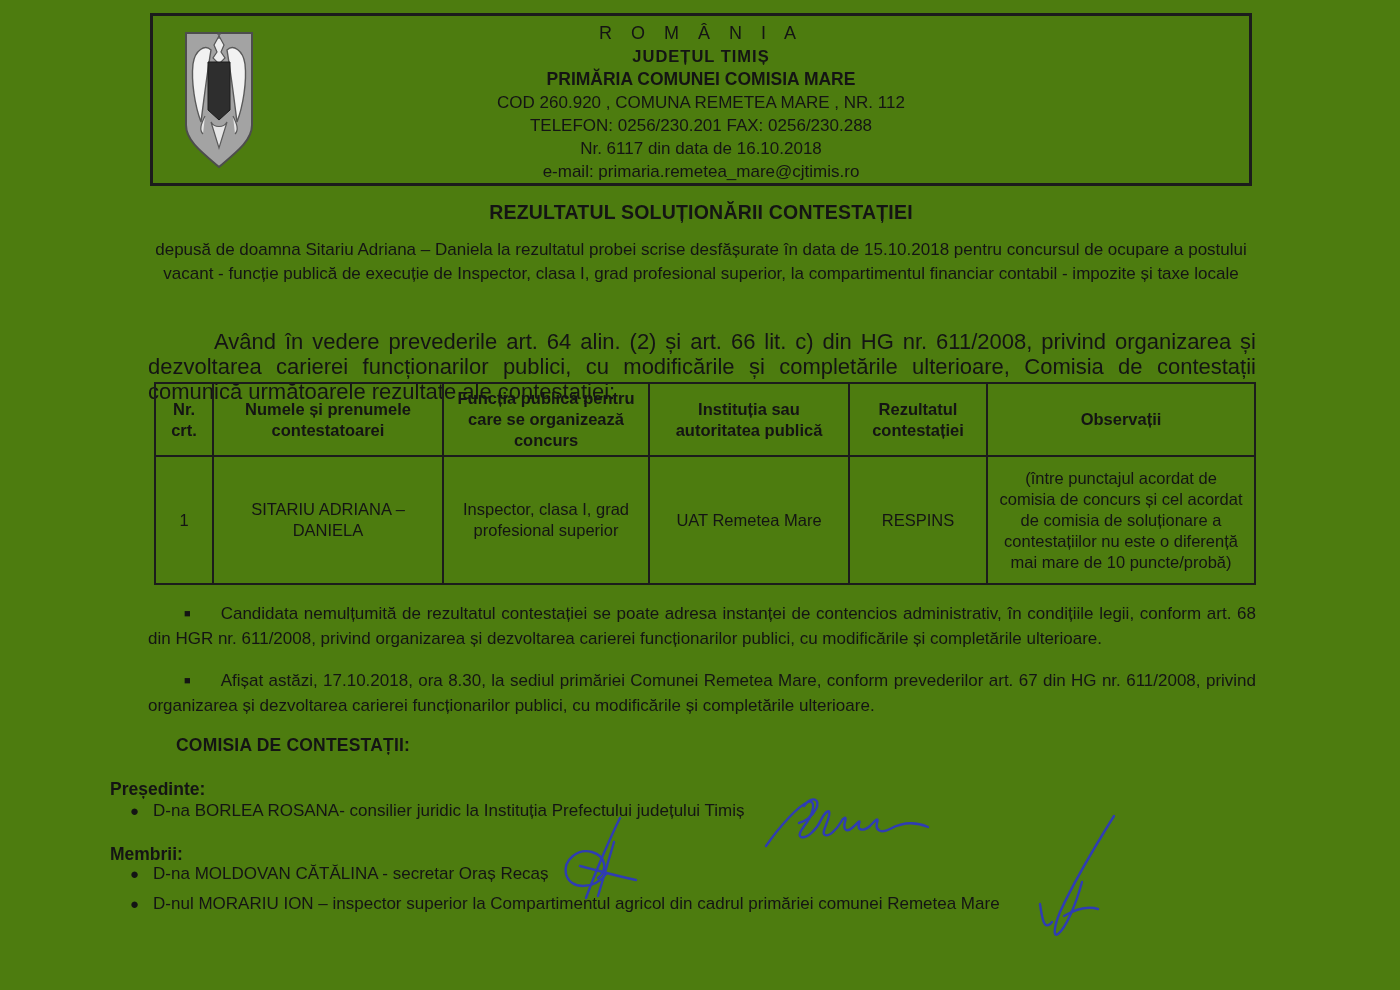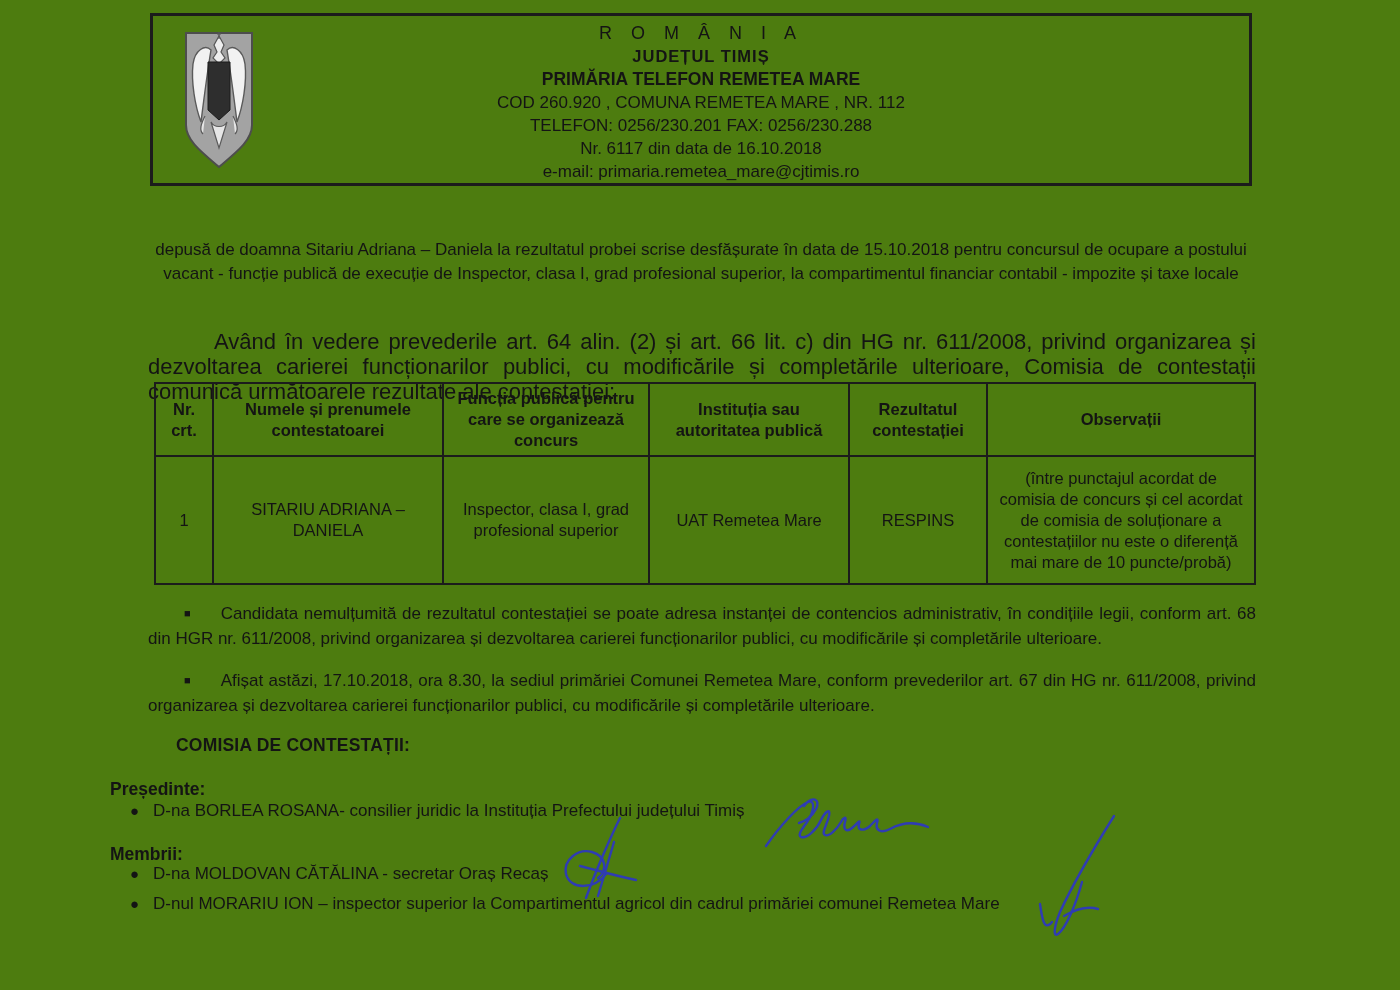--- a/index.html
+++ b/index.html
@@ -168,28 +168,29 @@
       <path class="coa-wing" d="M64,34 C62,20 52,14 46,20 C49,38 53,68 56,92 C62,76 66,52 64,34 Z"></path>
       <path class="coa-head" d="M38,6 L43,15 L40,22 L44,28 L38,34 L32,28 L36,22 L33,15 Z"></path>
       <path class="coa-head" d="M36,4 H40 M38,2 V9"></path>
       <path class="coa-inner" d="M27,32 H49 V80 L38,90 L27,80 Z"></path>
       <path class="coa-tail" d="M30,92 L38,118 L46,92 C43,98 33,98 30,92 Z"></path>
       <path class="coa-tail" d="M24,86 C20,94 18,100 22,104 M52,86 C56,94 58,100 54,104"></path>
     </svg>
     <div class="lh-lines">
       <div class="lh-country">R O M Â N I A</div>
       <div class="lh-county">JUDEȚUL TIMIȘ</div>
-      <div class="lh-inst">PRIMĂRIA TELEFON REMETEA MARE</div>
+      <div class="lh-inst">PRIMĂRIA COMUNEI COMISIA MARE</div>
       <div class="lh-plain">COD 260.920 , COMUNA REMETEA MARE , NR. 112</div>
       <div class="lh-plain">TELEFON: 0256/230.201 FAX: 0256/230.288</div>
       <div class="lh-plain">Nr. 6117 din data de 16.10.2018</div>
       <div class="lh-plain">e-mail: primaria.remetea_mare@cjtimis.ro</div>
     </div>
   </div>
 
+  <div class="doc-title">REZULTATUL SOLUȚIONĂRII CONTESTAȚIEI</div>
 
   <div class="intro">depusă de doamna Sitariu Adriana – Daniela la rezultatul probei scrise desfășurate în data de 15.10.2018 pentru concursul de ocupare a postului vacant - funcție publică de execuție de Inspector, clasa I, grad profesional superior, la compartimentul financiar contabil - impozite și taxe locale</div>
 
   <div class="legal">Având în vedere prevederile art. 64 alin. (2) și art. 66 lit. c) din HG nr. 611/2008, privind organizarea și dezvoltarea carierei funcționarilor publici, cu modificările și completările ulterioare, Comisia de contestații comunică următoarele rezultate ale contestației:</div>
 
   <table class="results">
     <colgroup>
       <col style="width:58px">
         <col style="width:230px">
         <col style="width:206px">

